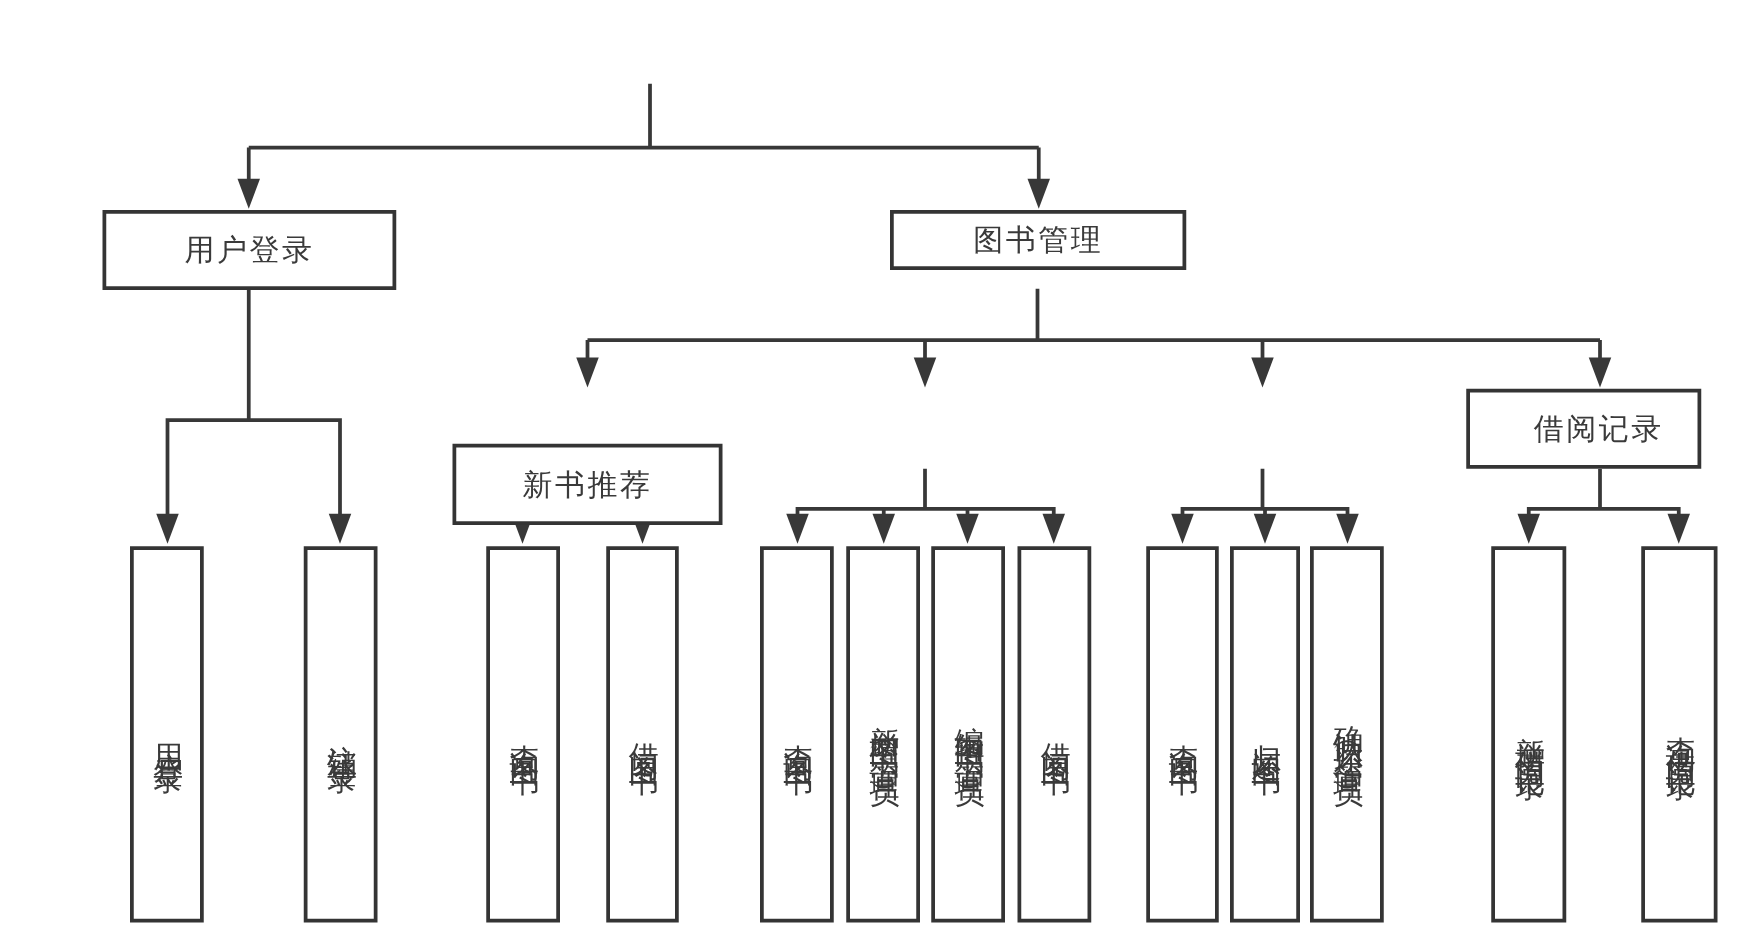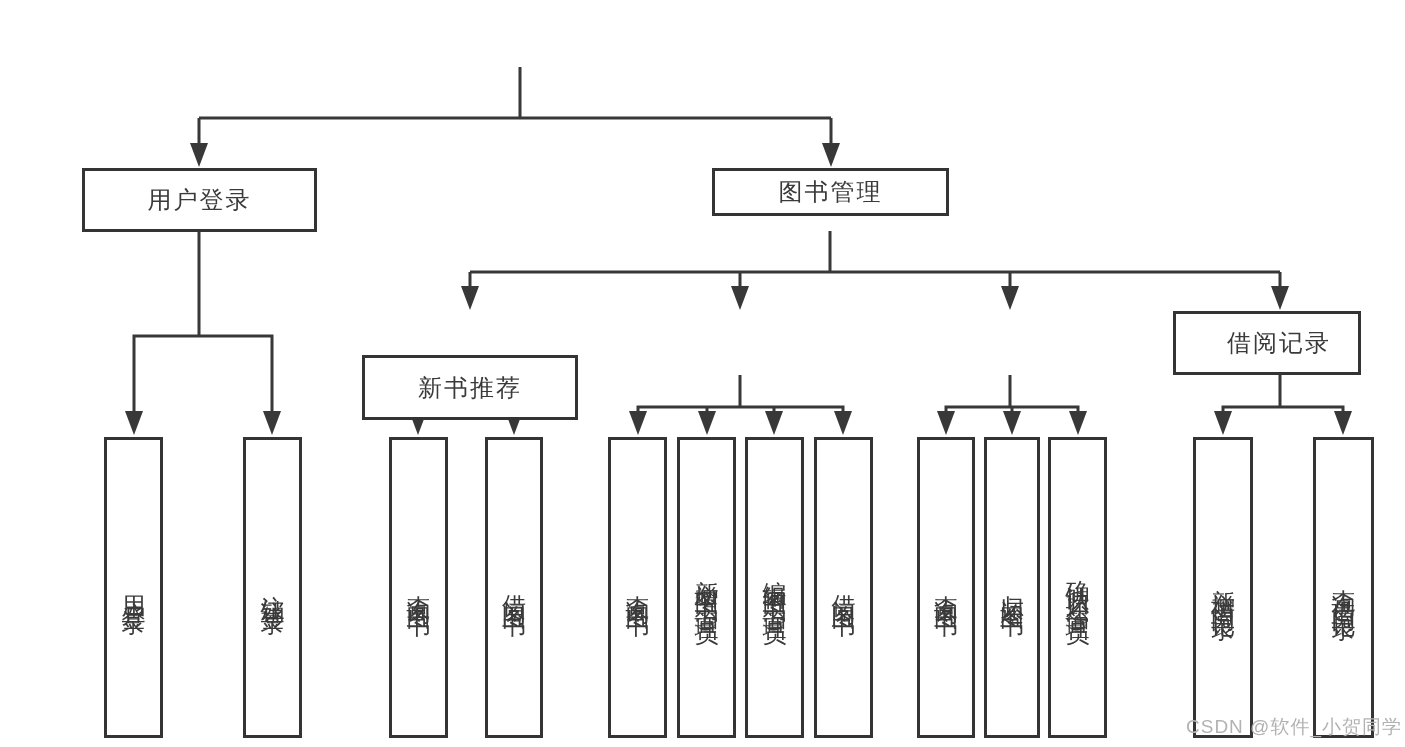--- a/index.html
+++ b/index.html
@@ -101,15 +101,14 @@
     <span class="lbl">确认归还（管理员）</span>
   </div>
 
   <div class="node v" style="left:1193px;top:437px;width:60px;height:301px;">
     <span class="lbl">新增借阅记录</span>
   </div>
   <div class="node v" style="left:1313px;top:437px;width:61px;height:301px;">
     <span class="lbl">查询借阅记录</span>
   </div>
 
-  <div class="watermark">CSDN @软件_小贺同学</div>
 
 </div>
 
 </body></html>

